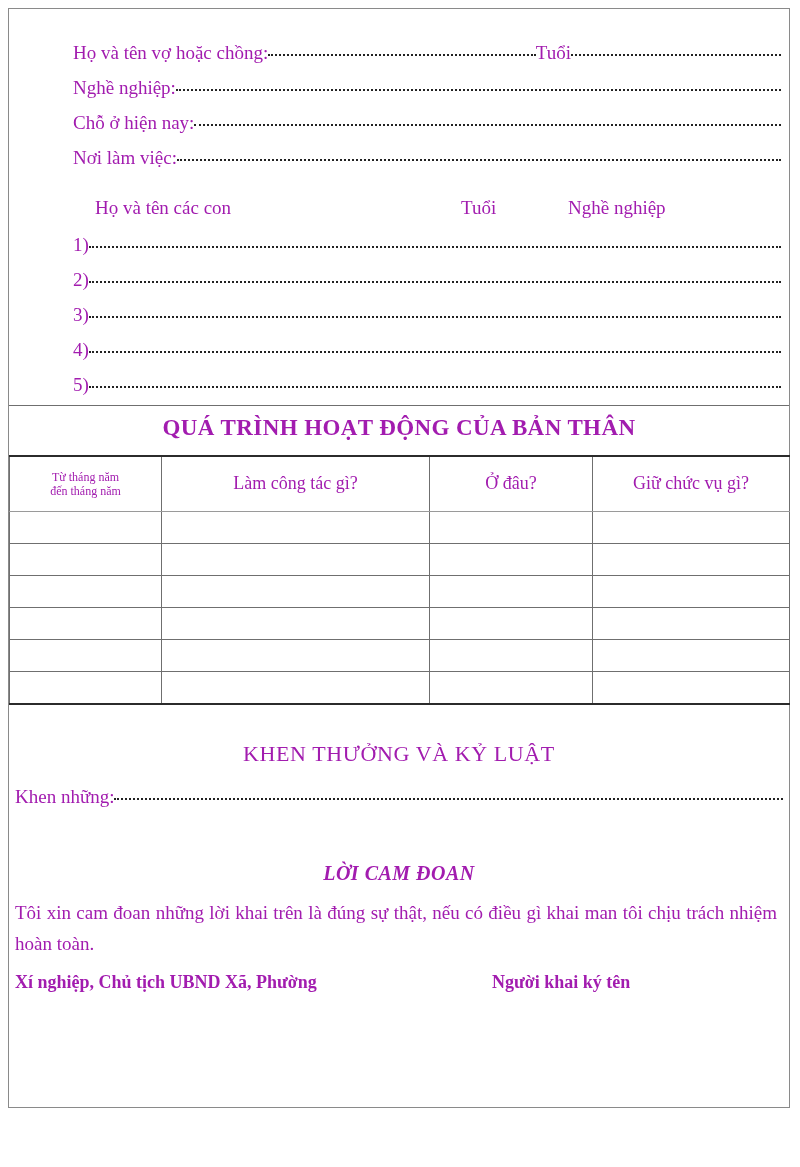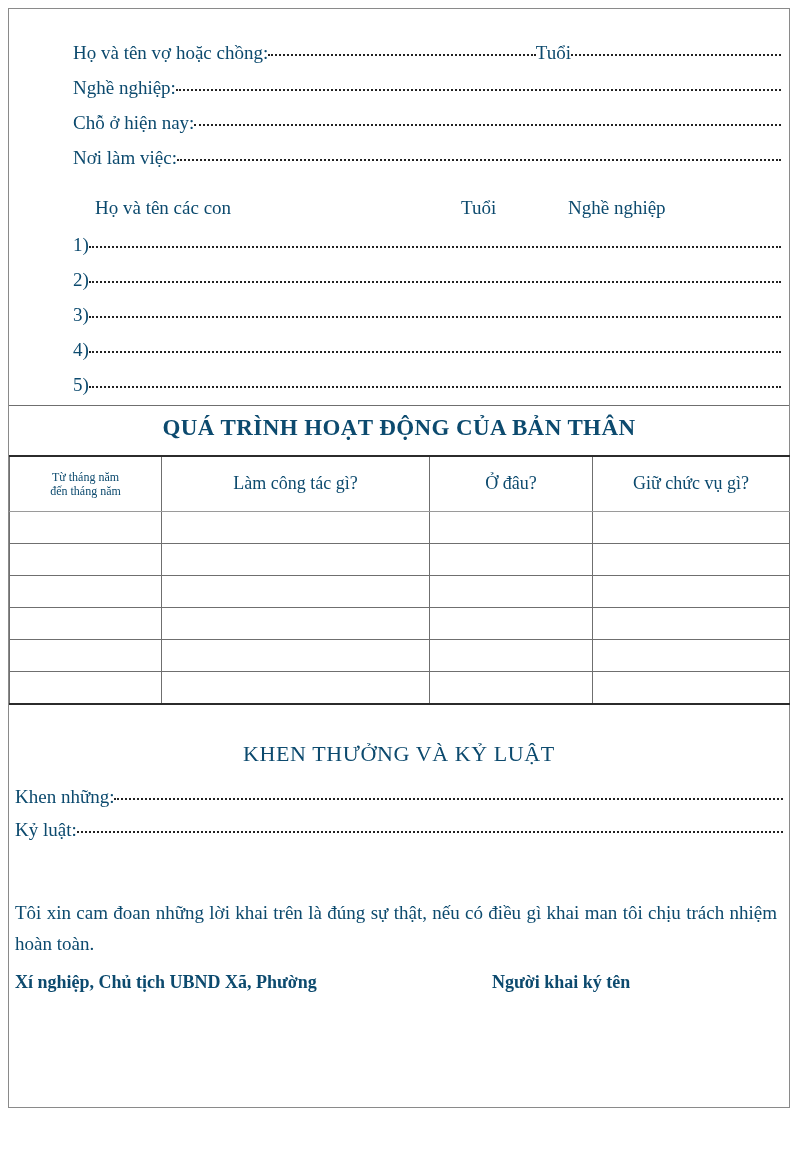--- a/index.html
+++ b/index.html
@@ -8,21 +8,21 @@
     padding: 0;
     background: #ffffff;
   }
 
   .page {
     position: relative;
     width: 800px;
     height: 1167px;
     background: #ffffff;
     font-family: "Liberation Serif", "DejaVu Serif", serif;
-    color: #0c4a6e;
+    color: #a21caf;
     overflow: hidden;
     box-sizing: border-box;
   }
 
   
   .doc-frame {
     position: absolute;
     left: 8px;
     top: 8px;
     width: 782px;
@@ -388,28 +388,23 @@
 
     <div class="sec-title2">KHEN THƯỞNG VÀ KỶ LUẬT</div>
 
     <div class="kt-block">
       <div class="row">
         <div class="fld">
           <span class="lbl">Khen những:</span>
           <span class="dots"></span>
         </div>
       </div>
-      <div class="row">
-        <div class="fld">
-          <span class="lbl">Kỷ luật:</span>
-          <span class="dots"></span>
-        </div>
-      </div>
     </div>
 
+    <div class="sec-title3">LỜI CAM ĐOAN</div>
 
     <div class="pledge">Tôi xin cam đoan những lời khai trên là đúng sự thật, nếu có điều gì khai man tôi chịu trách nhiệm hoàn toàn.</div>
 
     <div class="sign">
       <div class="line">
         <span class="left">Xí nghiệp, Chủ tịch UBND Xã, Phường</span>
         <span class="right-bold">Người khai ký tên</span>
       </div>
     </div>
 

